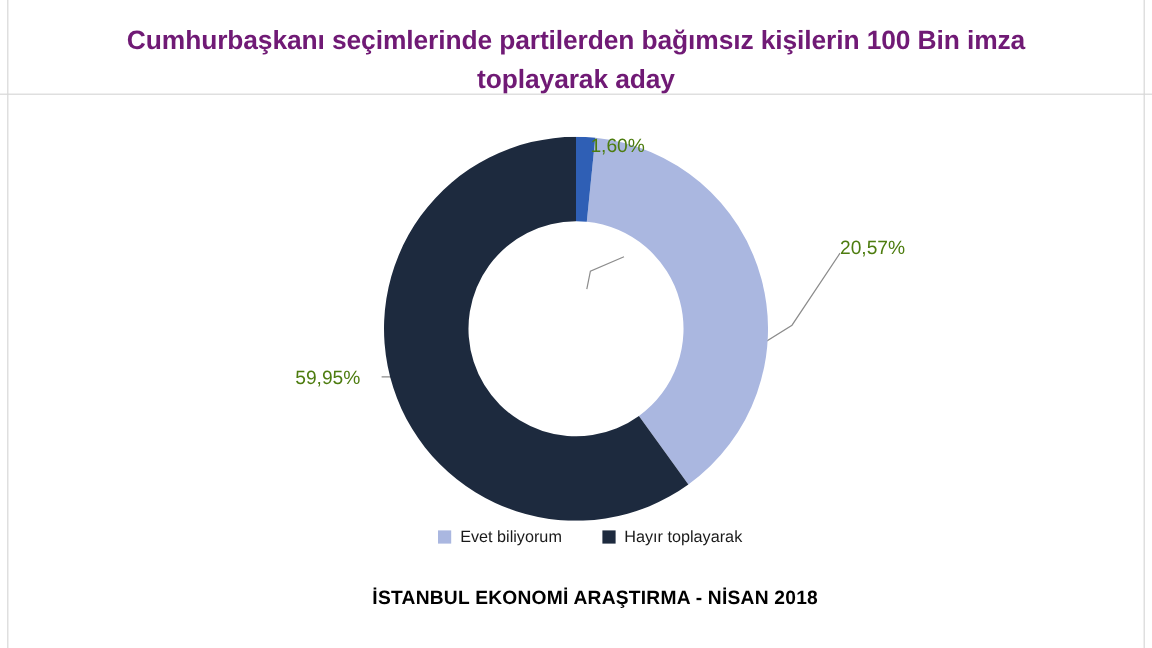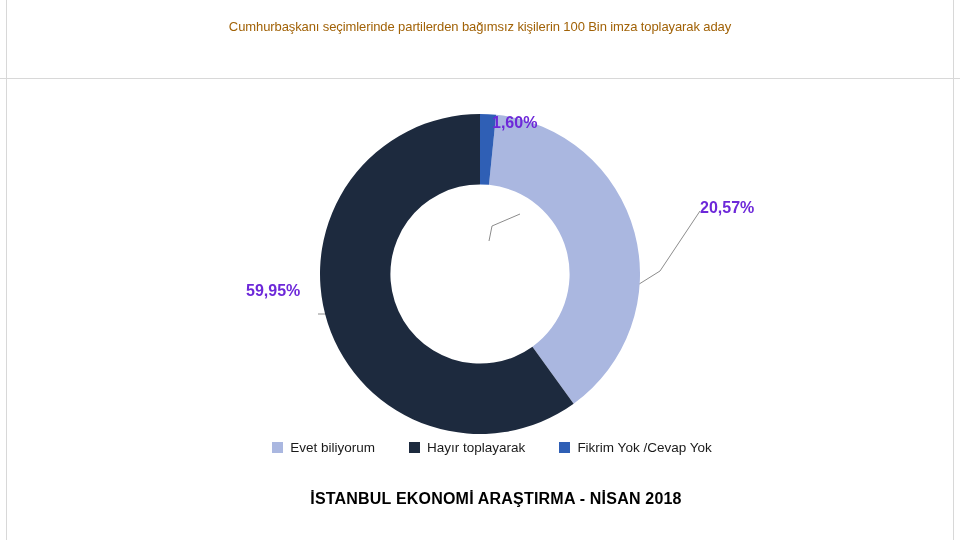--- a/index.html
+++ b/index.html
@@ -25,23 +25,23 @@
   .side-rule.right { right: 6px; }
 
   .title-block {
     position: absolute;
     top: 18px;
     left: 60px;
     width: 840px;
     text-align: center;
   }
   .title-line {
-    color: #a16207;
-    font-weight: normal;
-    font-size: 13px;
+    color: #701a75;
+    font-weight: bold;
+    font-size: 22px;
     line-height: 1.45;
     letter-spacing: -0.1px;
   }
   .header-rule {
     position: absolute;
     top: 78px;
     left: 0;
     width: 960px;
     height: 1px;
     background: #d8d8d8;
@@ -60,28 +60,28 @@
     top: 28px;
     width: 320px;
     height: 320px;
   }
   .donut-svg {
     display: block;
   }
 
   .label {
     position: absolute;
-    color: #6d28d9;
+    color: #4d7c0f;
     font-size: 16px;
-    font-weight: bold;
+    font-weight: normal;
     white-space: nowrap;
   }
   .label-top { left: 492px; top: 28px; }
   .label-right { left: 700px; top: 113px; }
-  .label-left { left: 246px; top: 196px; }
+  .label-left { left: 246px; top: 221px; }
 
   .legend {
     position: absolute;
     top: 440px;
     left: 12px;
     width: 960px;
     display: flex;
     justify-content: center;
     align-items: center;
     gap: 34px;
@@ -151,19 +151,15 @@
 
 <div class="legend">
   <div class="legend-item">
     <span class="legend-swatch" style="background:#aab7e0"></span>
     <span class="legend-text">Evet biliyorum</span>
   </div>
   <div class="legend-item">
     <span class="legend-swatch" style="background:#1d2a3e"></span>
     <span class="legend-text">Hayır toplayarak</span>
   </div>
-  <div class="legend-item">
-    <span class="legend-swatch" style="background:#2f5fb5"></span>
-    <span class="legend-text">Fikrim Yok /Cevap Yok</span>
-  </div>
 </div>
 
 <div class="footer">İSTANBUL EKONOMİ ARAŞTIRMA - NİSAN 2018</div>
 
 </body></html>

